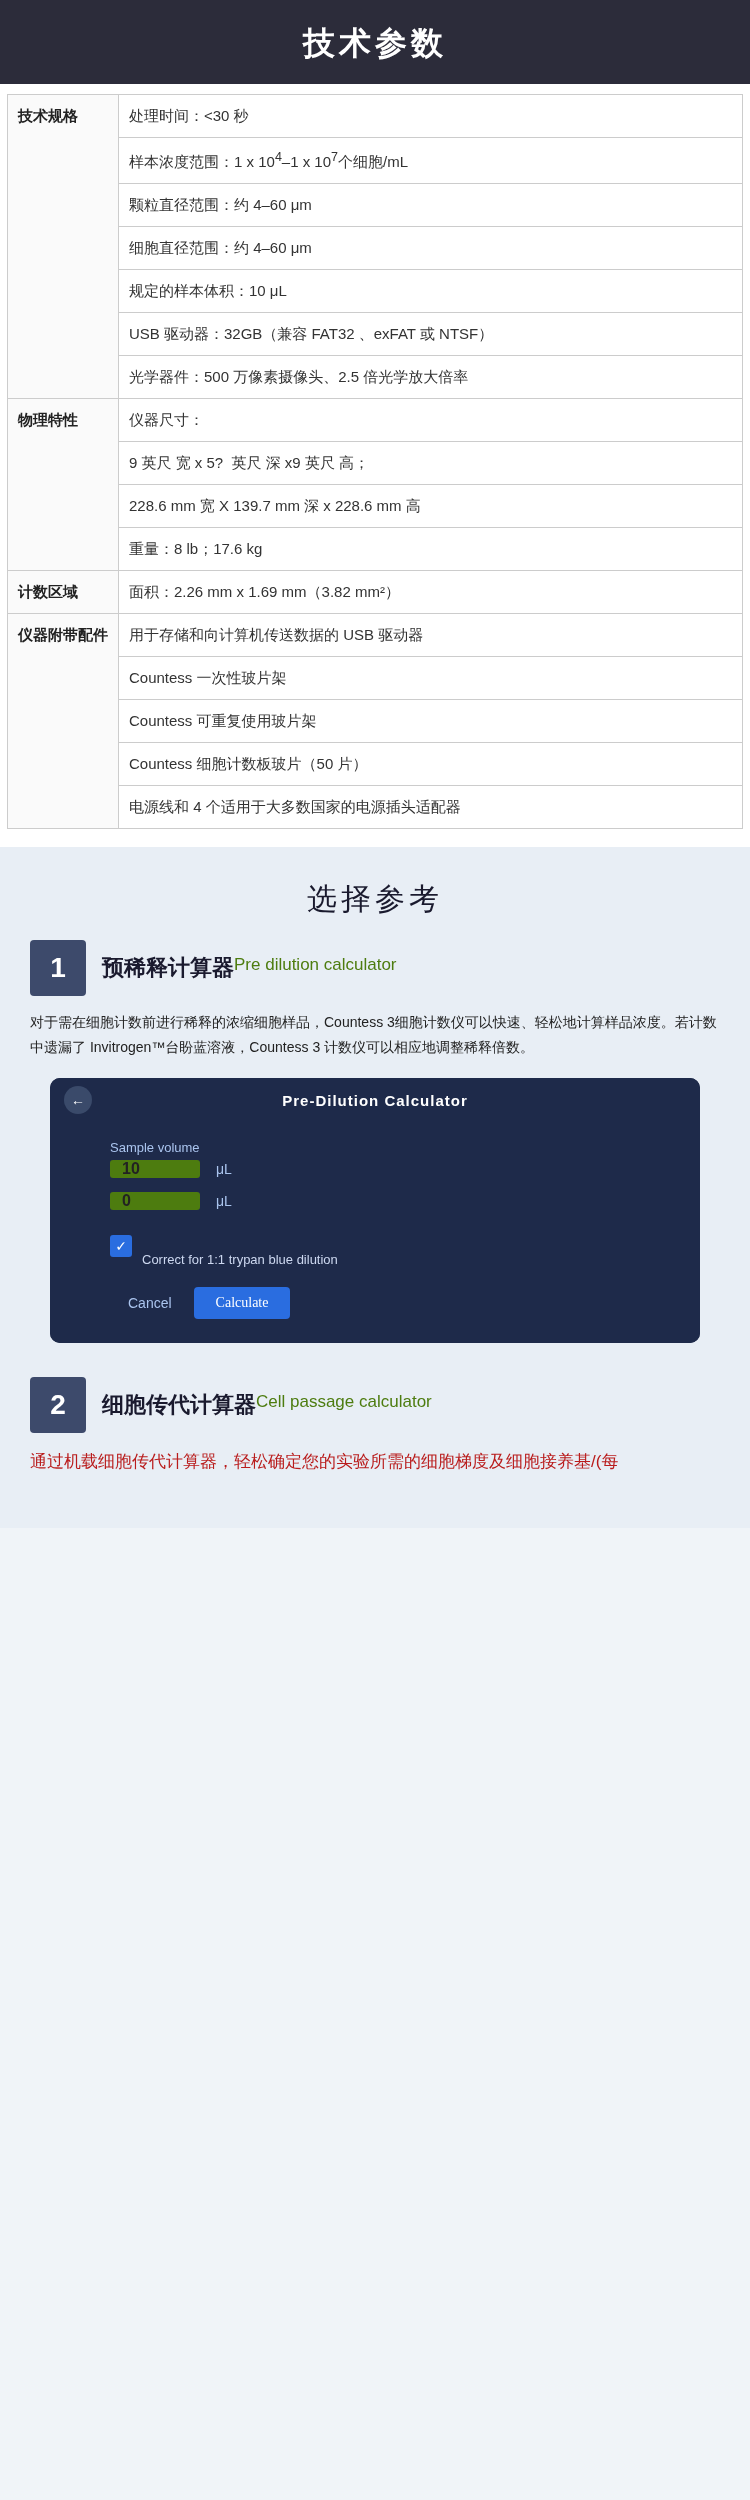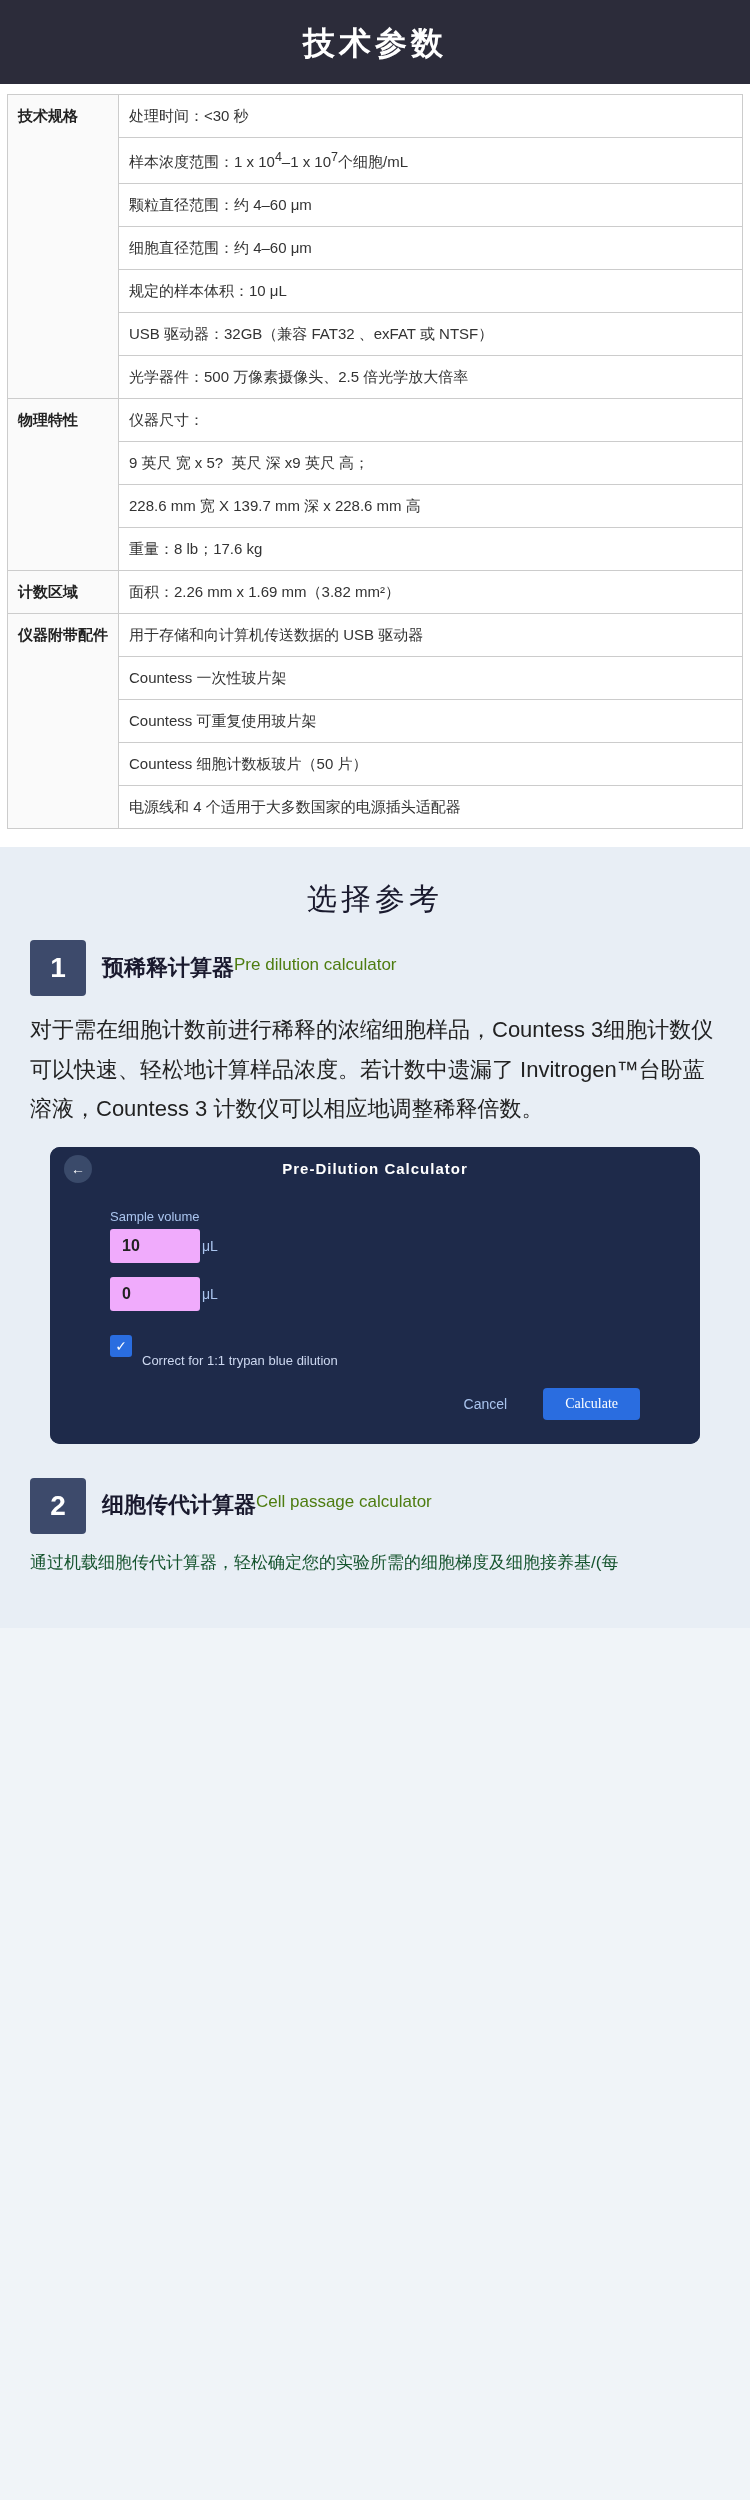--- a/index.html
+++ b/index.html
@@ -100,21 +100,21 @@
       color: #1a1a2e;
       line-height: 1.3;
     }
     .feature-title-text .en {
       font-size: 17px;
       color: #4d7c0f;
       line-height: 1.3;
     }
 
     .feature-desc {
-      font-size: 22px;
+      font-size: 14px;
       line-height: 1.8;
       color: #222;
       padding: 0 0 18px;
     }
 
     
     .calculator-mockup {
       background: #1e2a4a;
       border-radius: 10px;
       margin: 0 20px 24px;
@@ -155,27 +155,27 @@
       color: #aac4ee;
       font-size: 13px;
       margin-bottom: 5px;
     }
     .calc-input-row {
       display: flex;
       align-items: center;
       margin-bottom: 14px;
     }
     .calc-input-box {
-      background: #f0abfc;
+      background: #4d7c0f;
       color: #222;
       font-size: 16px;
-      padding: 8px 12px;
+      padding: 0 12px;
       width: 90px;
       border-radius: 3px;
-      margin-right: 2px;
+      margin-right: 16px;
       font-weight: bold;
     }
     .calc-unit {
       color: #aac4ee;
       font-size: 14px;
     }
     .calc-checkbox-row {
       display: flex;
       align-items: center;
       margin: 12px 0 20px;
@@ -193,22 +193,21 @@
       margin-right: 10px;
       flex-shrink: 0;
     }
     .calc-checkbox-label {
       color: #cdd8f0;
       font-size: 13px;
       margin-top: 28px;
     }
     .calc-buttons {
       display: flex;
-      justify-content: flex-end;
-      gap: 18px;
+      gap: 4px;
     }
     .calc-btn-cancel {
       background: transparent;
       border: none;
       color: #aac4ee;
       font-size: 14px;
       padding: 8px 18px;
       cursor: pointer;
     }
     .calc-btn-calculate {
@@ -223,21 +222,21 @@
     }
 
     
     .feature-item-2 {
       padding: 0 30px 10px;
     }
 
     .feature-desc-partial {
       font-size: 17px;
       line-height: 1.8;
-      color: #14532d;
+      color: #b91c1c;
       padding: 0 0 10px;
     }
   </style>
 </head>
 <body>
 
 <div>
   <div class="tech-header">
     <h1>技术参数</h1>
   </div>

